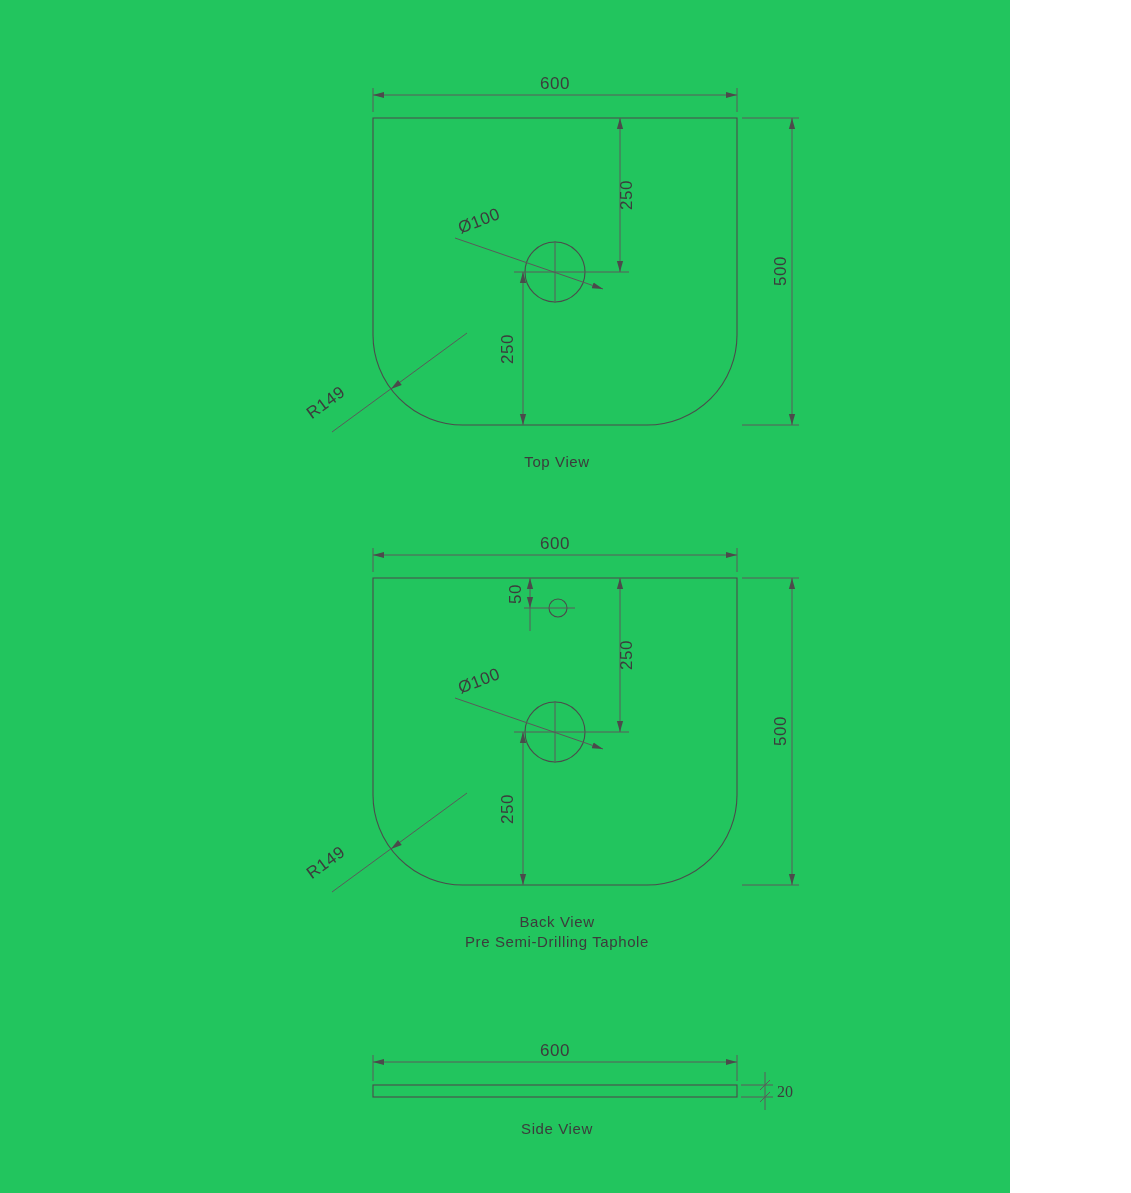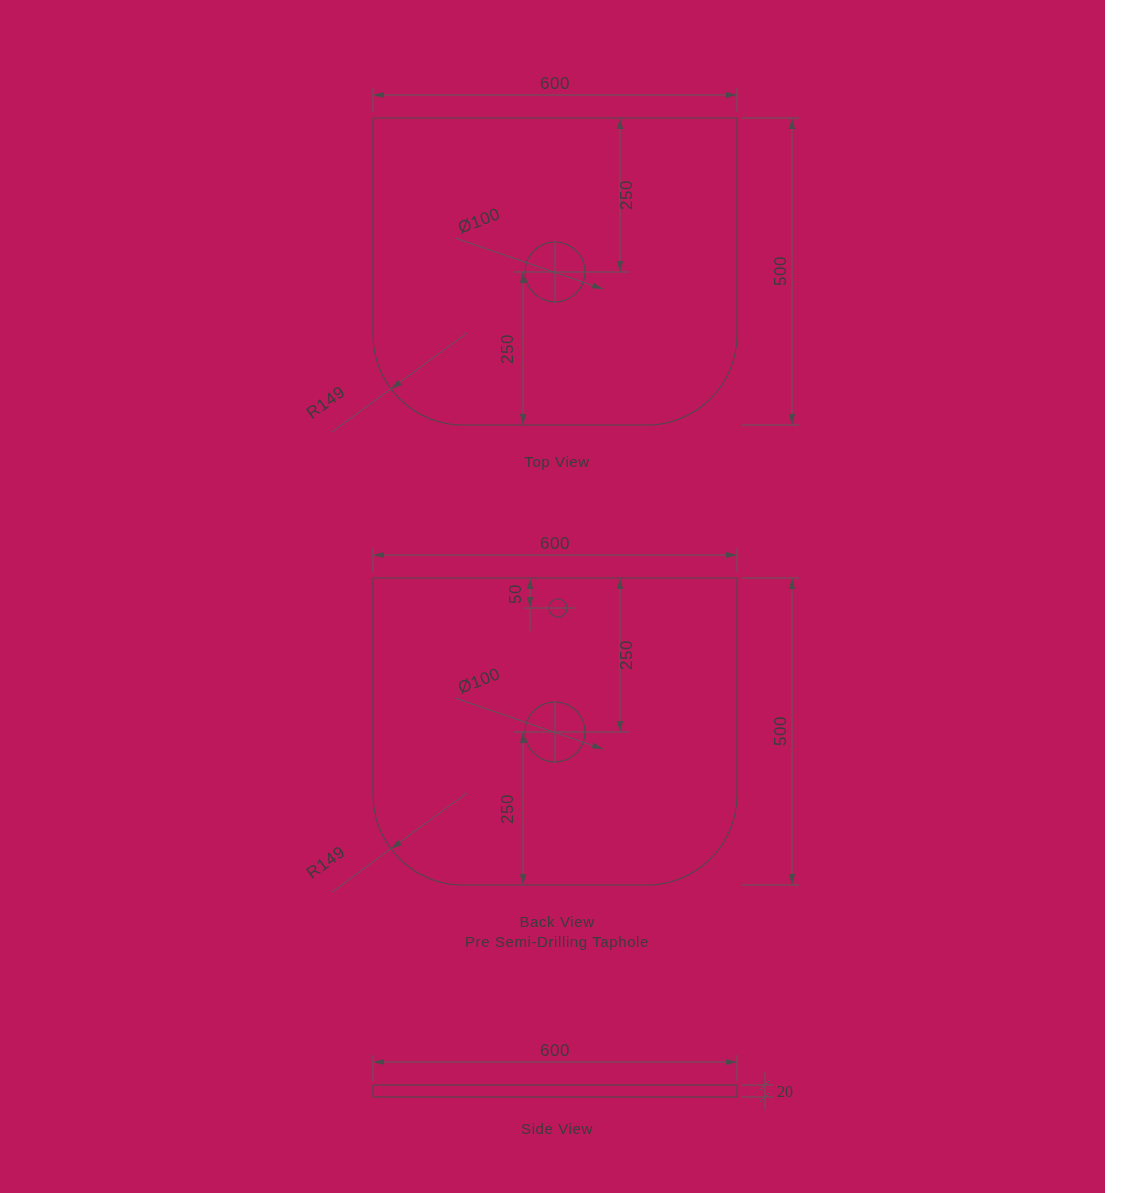--- a/index.html
+++ b/index.html
@@ -2,23 +2,23 @@
 <html><head>
 <meta charset="utf-8">
 <style>
   html, body {
     margin: 0;
     padding: 0;
     background: #ffffff;
   }
   .stage {
     position: relative;
-    width: 1105px;
+    width: 1010px;
     height: 1193px;
-    background: #be185d;
+    background: #22c55e;
     font-family: "Liberation Sans", sans-serif;
   }
   svg { display: block; }
   .ln {
     stroke: #4b4b4b;
     stroke-width: 1.1;
     fill: none;
     stroke-linecap: butt;
   }
   .thin {

